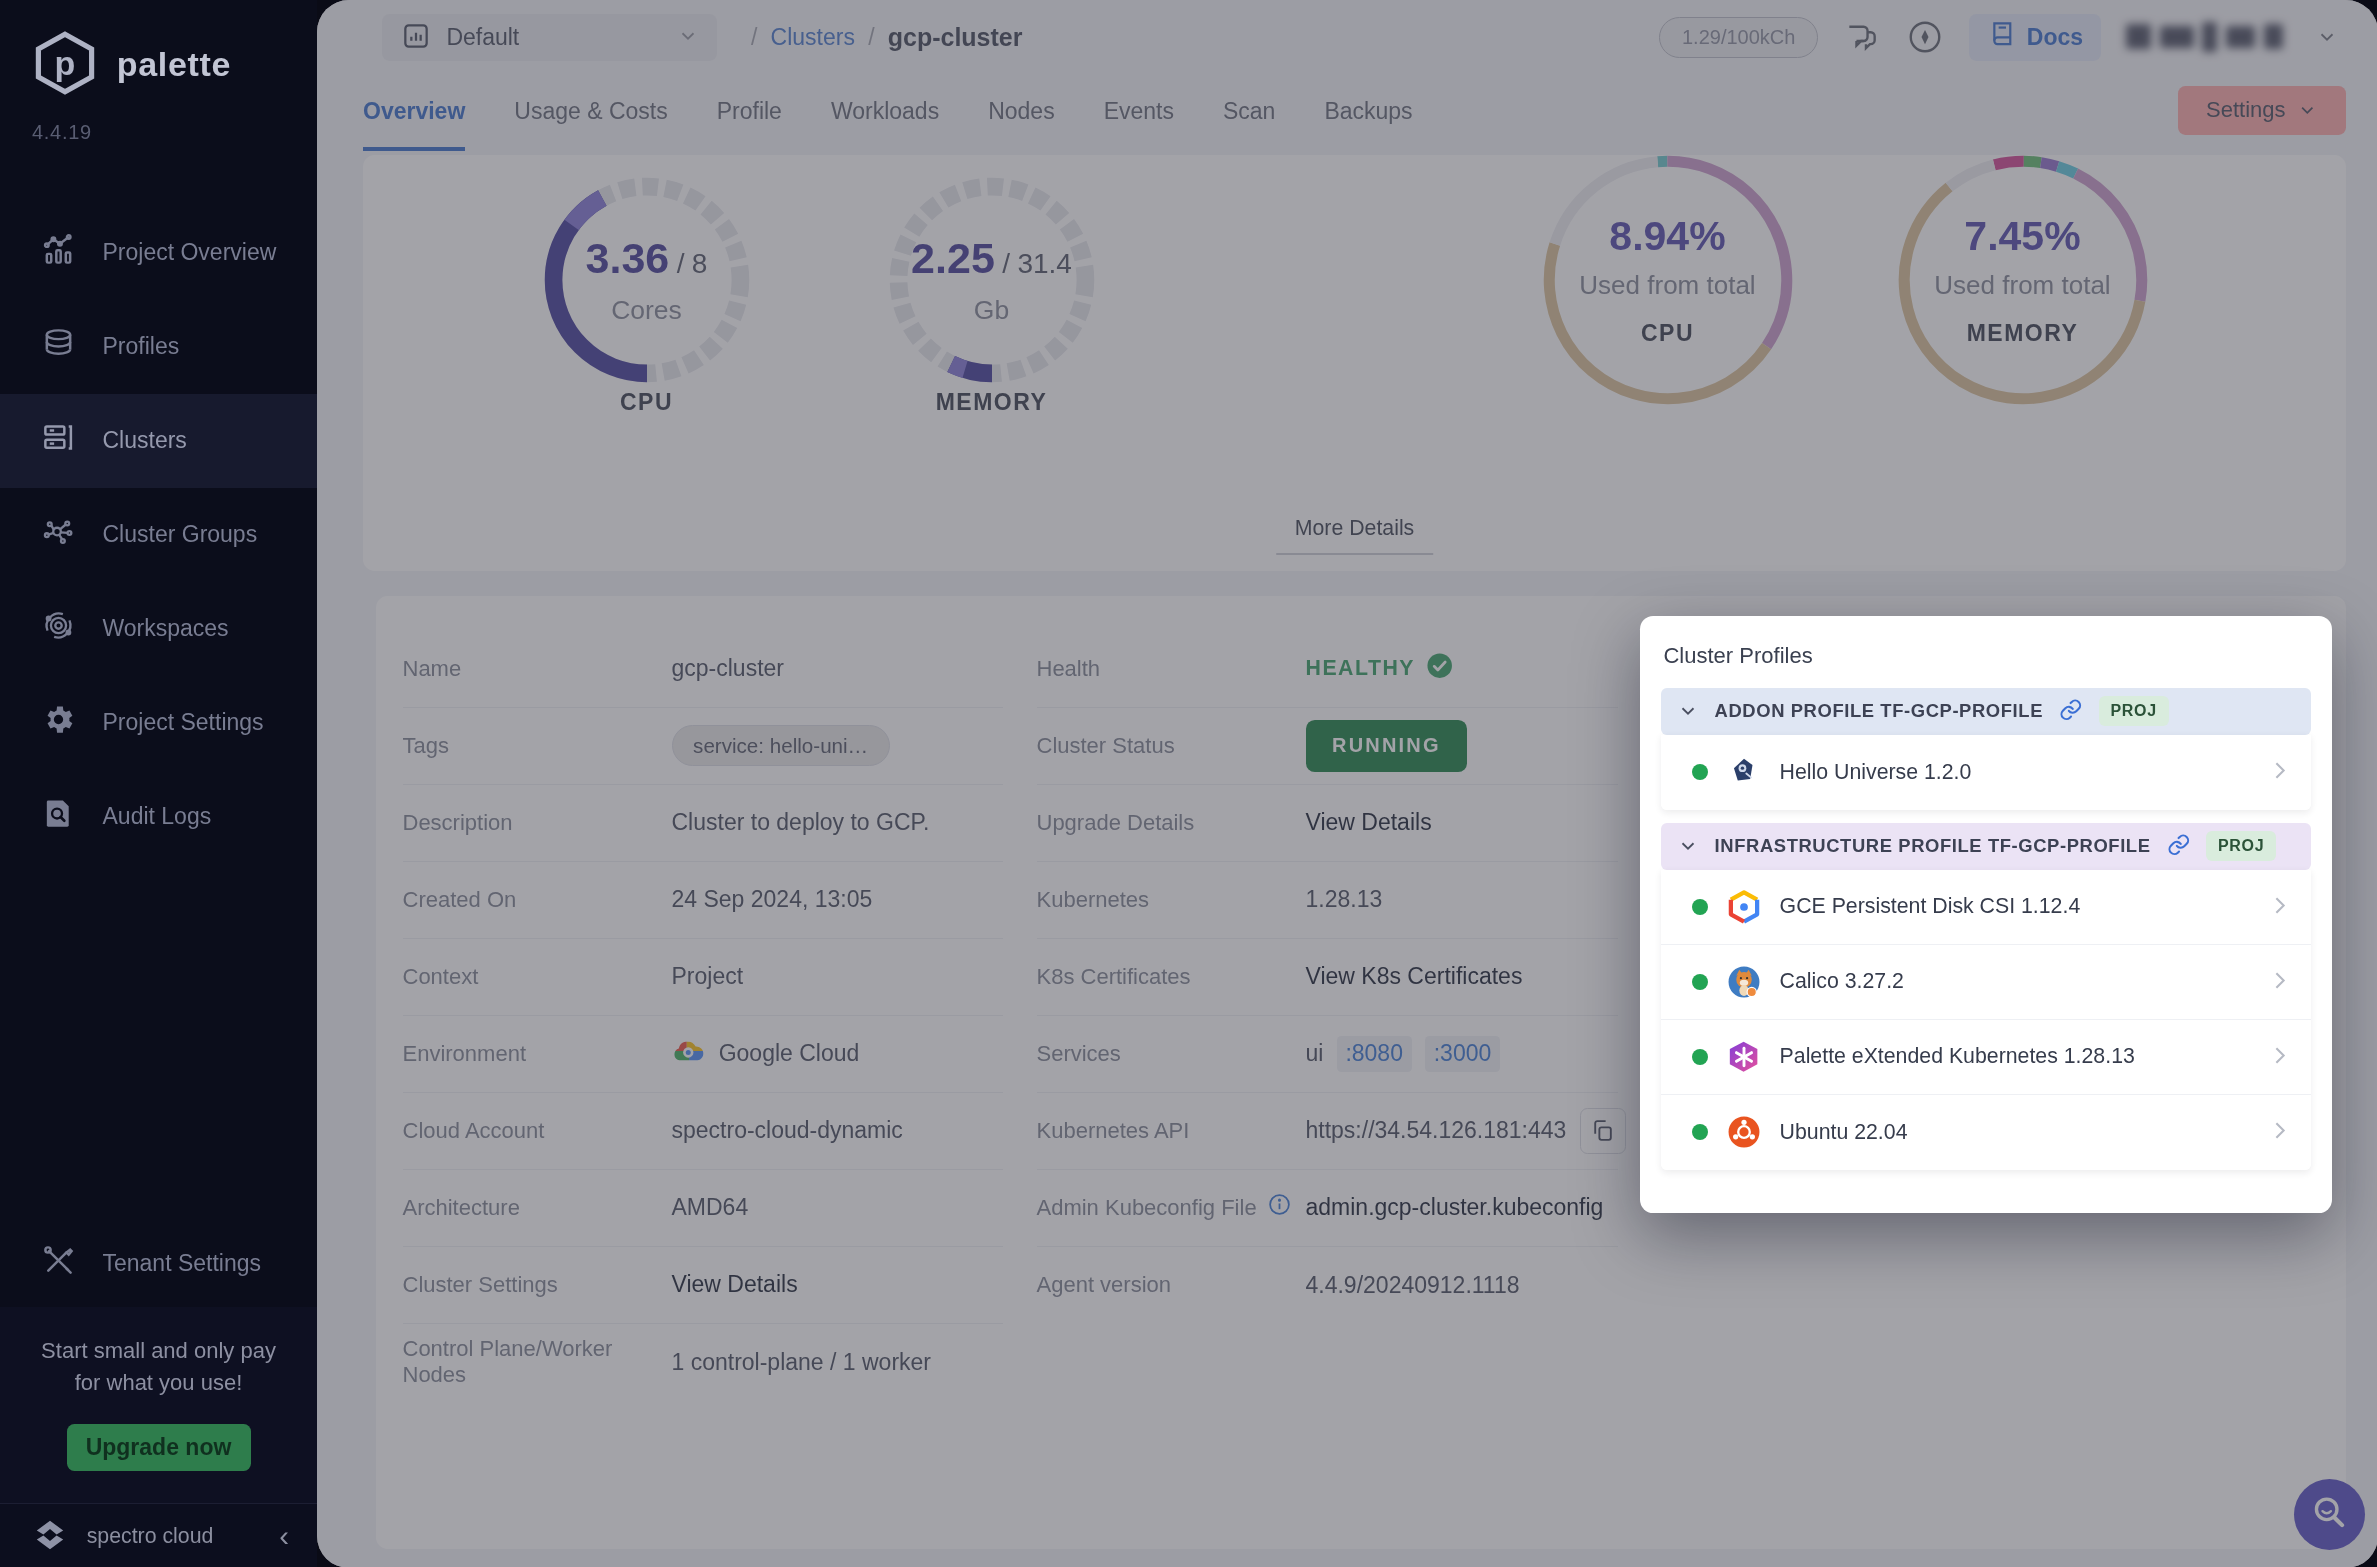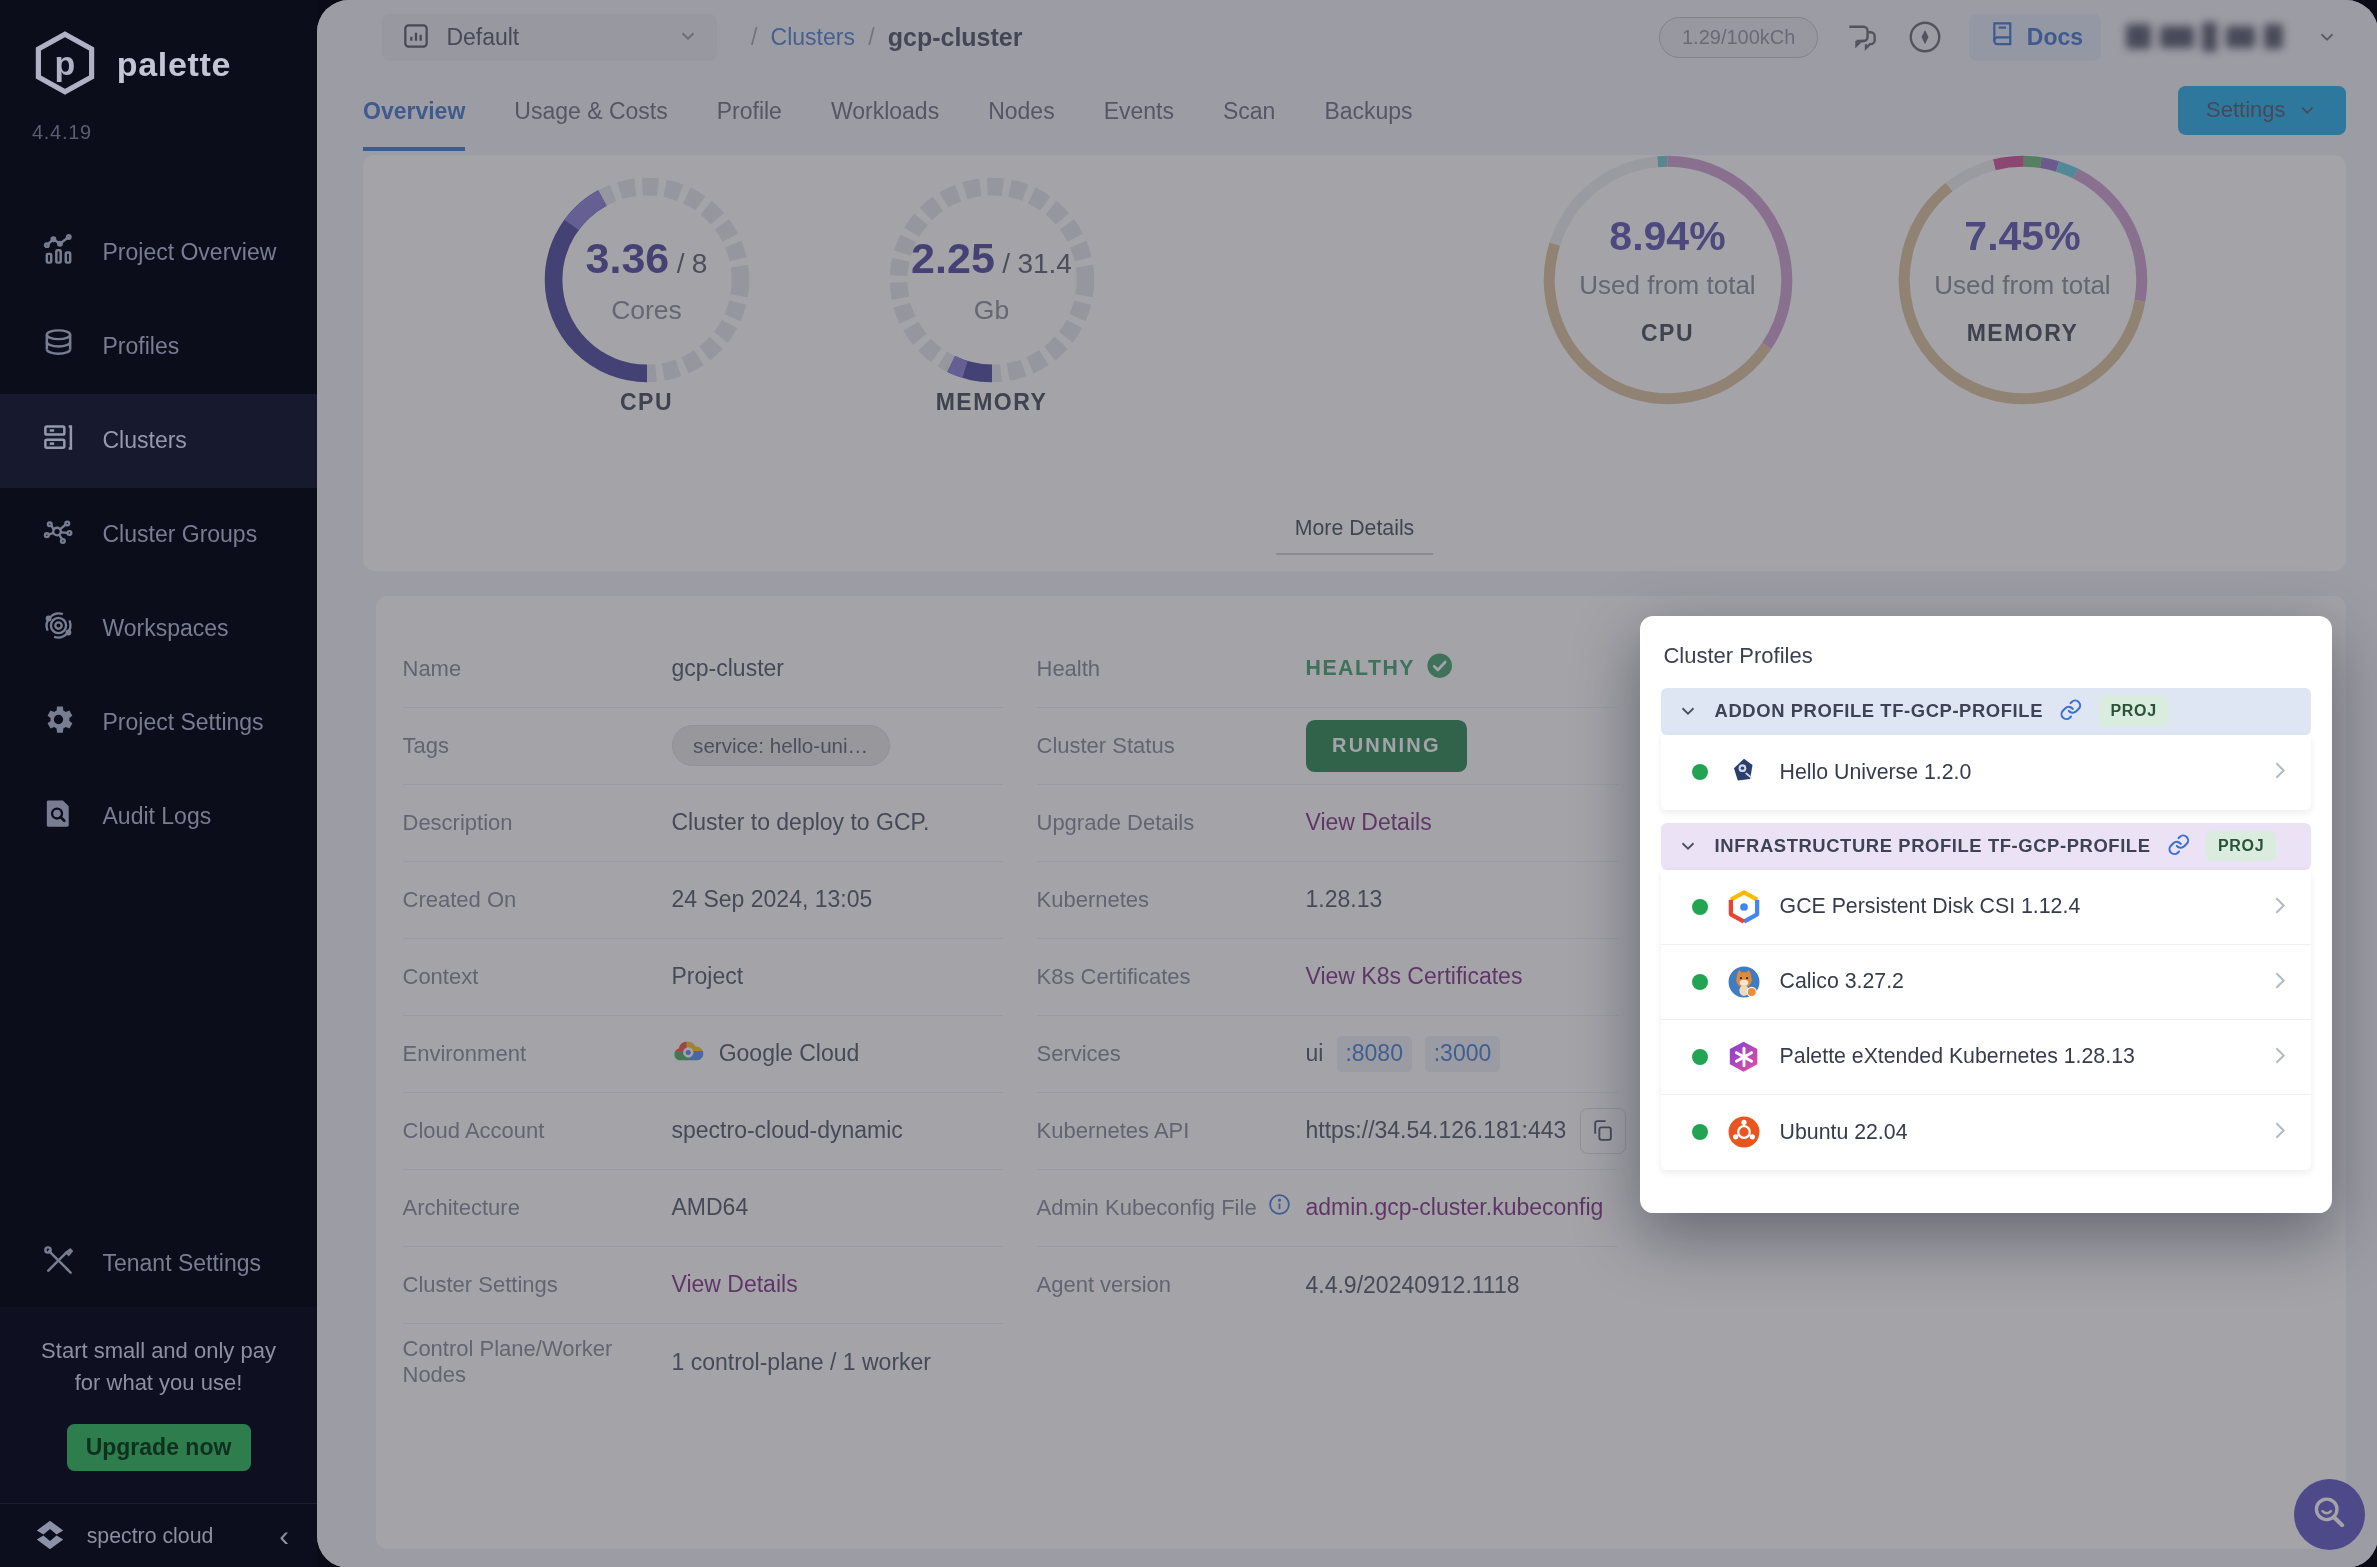--- a/index.html
+++ b/index.html
@@ -47,21 +47,21 @@
   .docs-chip{height:47px;border-radius:7.4px;background:#dfe7f6;display:flex;align-items:center;gap:10.3px;padding:0 17.7px;cursor:pointer;}
   .docs-chip span{color:#2f66c8;font-size:23px;font-weight:700;}
   .redacted{display:flex;align-items:center;gap:8.8px;filter:blur(4.4px);}
   .redacted i{display:block;background:#42465a;border-radius:2.9px;}
   .user-chev{cursor:pointer;}
 
   
   .tabsbar{height:77px;display:flex;align-items:flex-end;padding-left:46px;gap:49px;position:relative;}
   .tab{font-size:23px;color:#5b6070;padding-bottom:22px;cursor:pointer;border-bottom:4.4px solid transparent;}
   .tab.active{color:#2e66c6;border-bottom-color:#2e66c6;font-weight:700;}
-  .settings-btn{position:absolute;right:32px;top:11.8px;width:168px;height:49px;background:#0ea5e9;border-radius:7.4px;
+  .settings-btn{position:absolute;right:32px;top:11.8px;width:168px;height:49px;background:#fca5a5;border-radius:7.4px;
     display:flex;align-items:center;justify-content:center;gap:11.8px;font-size:22px;color:#3e4456;cursor:pointer;}
 
   
   .card{background:#ffffff;border-radius:11.8px;}
   .overview-card{position:relative;margin:3.7px 32px 0 46px;height:416px;}
   .gauge-box{position:absolute;width:331px;text-align:center;}
   .ring{position:relative;display:inline-block;}
   .ring svg{display:block;}
   .ring .overlay-text{position:absolute;inset:0;display:flex;flex-direction:column;align-items:center;justify-content:center;}
   .g-line{display:flex;align-items:baseline;gap:7.4px;}
@@ -79,21 +79,21 @@
 
   
   .details-card{margin:25px 32px 0 59px;height:953px;padding:35px 0 0 26.5px;
     display:grid;grid-template-columns:600px 34px 581px;align-content:start;}
   .col{display:flex;flex-direction:column;}
   .drow{min-height:77px;display:flex;align-items:center;border-bottom:1.5px solid #eceef3;}
   .drow:last-child{border-bottom:none;}
   .dlabel{width:269px;flex:0 0 auto;font-size:22px;color:#787d8d;display:flex;align-items:center;gap:10.3px;}
   .dvalue{font-size:23px;color:#3e4456;display:flex;align-items:center;gap:13.2px;}
   .tag-chip{border:1.5px solid #d8dae2;border-radius:735px;padding:7.4px 20.6px;font-size:20.6px;color:#4a4f60;background:#e5e5e5;}
-  .link{color:#701a75;cursor:pointer;}
+  .link{color:#0f172a;cursor:pointer;}
   .healthy{color:#2c9a5d;font-weight:700;letter-spacing:1.5px;font-size:21.3px;display:flex;align-items:center;gap:10.3px;}
   .running-pill{background:#0f7a3c;color:#ffffff;font-weight:700;font-size:20px;letter-spacing:2.2px;border-radius:8.8px;padding:14.7px 26.5px;}
   .port-chip{background:#eef0f5;border-radius:4.4px;padding:4.4px 8.8px;color:#2e6fd0;cursor:pointer;}
   .copy-btn{width:46px;height:46px;border:1.5px solid #d8dae2;border-radius:7.4px;display:flex;align-items:center;justify-content:center;cursor:pointer;background:#fff;}
 
   
   .veil{position:absolute;inset:0;background:rgba(78,79,88,0.52);z-index:40;}
 
   
   .fab{position:absolute;left:1977px;top:1479px;width:71px;height:71px;border-radius:50%;background:#4f46c0;

